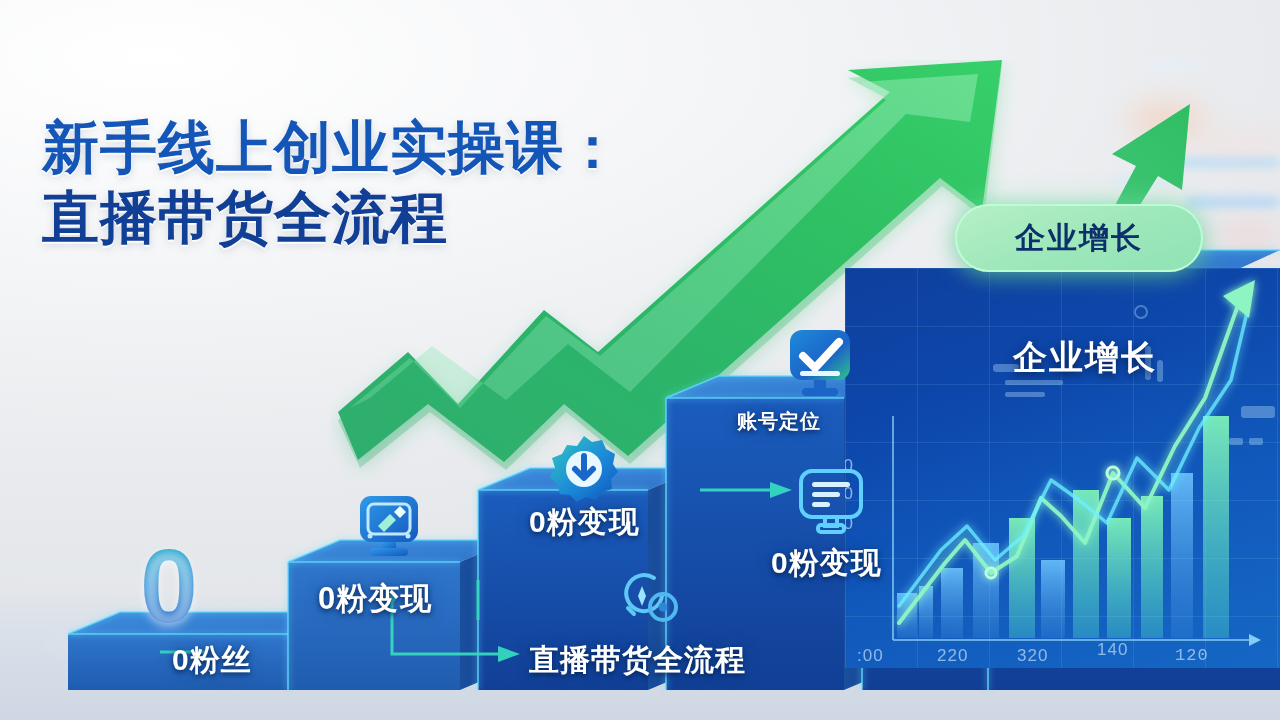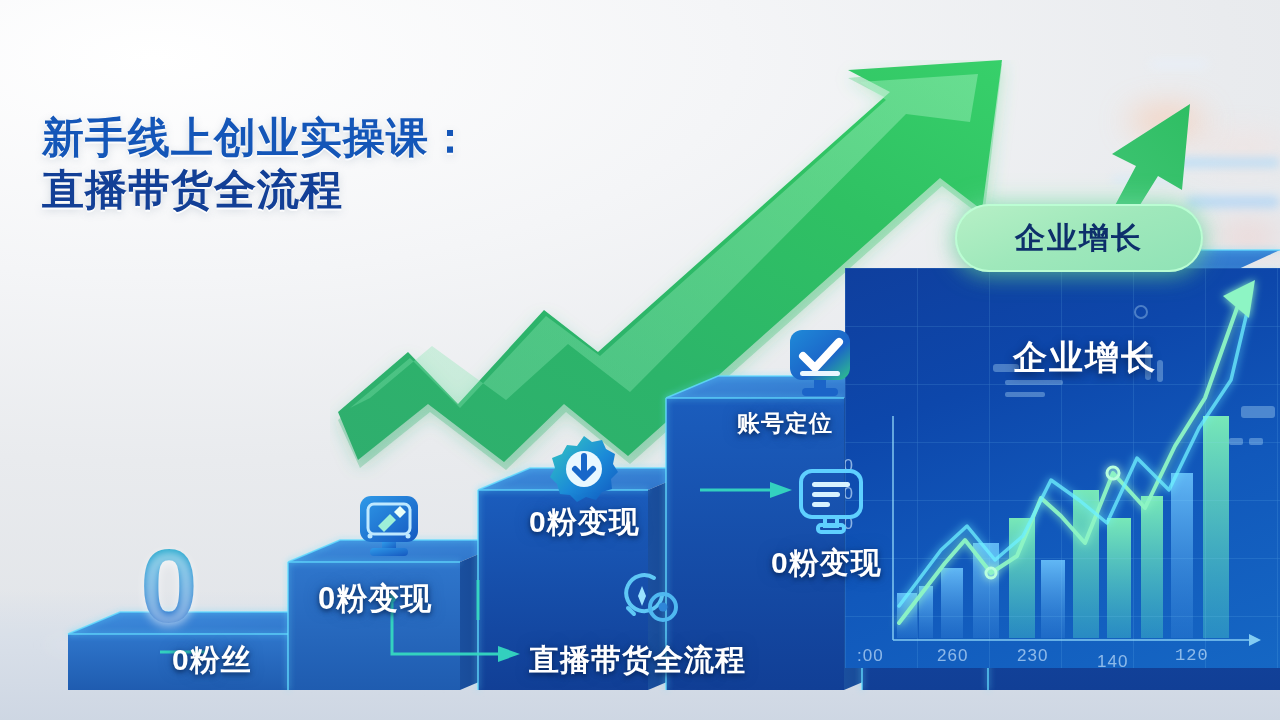--- a/index.html
+++ b/index.html
@@ -29,21 +29,21 @@
   
   .arrow-big{position:absolute;left:330px;top:60px;width:700px;height:420px;}
   .arrow-small{position:absolute;left:1040px;top:70px;width:180px;height:200px;}
 
   
   .stairs{position:absolute;left:0;top:0;width:1280px;height:720px;}
 
   
   .title{
     position:absolute;left:42px;top:112px;width:700px;
-    font-weight:bold;font-size:42px;line-height:1.23;letter-spacing:1px;
+    font-weight:bold;font-size:57px;line-height:1.23;letter-spacing:1px;
     text-shadow:0 2px 0 rgba(255,255,255,.85), 0 3px 9px rgba(120,140,160,.30);
   }
   .title .ln{display:block;white-space:nowrap;}
   .t-blue{color:#1456b8;}
   .t-navy{color:#123f96;}
   .t-grad{
     background:linear-gradient(96deg,#18a558 0%,#17a35f 22%,#1b8f8c 55%,#1763b4 82%,#15539f 100%);
     -webkit-background-clip:text;background-clip:text;color:transparent;
   }
 
@@ -318,23 +318,23 @@
         <rect x="404" y="170" width="14" height="7" rx="2"></rect>
       </g>
     </svg>
 
     
     <div class="axislbl blur-txt" style="left:-12px;top:188px;">90</div>
     <div class="axislbl blur-txt" style="left:-12px;top:216px;">30</div>
     <div class="axislbl blur-txt" style="left:-12px;top:246px;">30</div>
 
     <div class="axislbl blur-txt" style="left:12px;top:378px;">:00</div>
-    <div class="axislbl blur-txt" style="left:92px;top:378px;">260</div>
-    <div class="axislbl blur-txt" style="left:172px;top:378px;">230</div>
-    <div class="axislbl blur-txt" style="left:252px;top:384px;text-align:center;">140</div>
+    <div class="axislbl blur-txt" style="left:92px;top:378px;">220</div>
+    <div class="axislbl blur-txt" style="left:172px;top:378px;">320</div>
+    <div class="axislbl blur-txt" style="left:252px;top:372px;text-align:center;">140</div>
     <div class="axislbl blur-txt" style="left:330px;top:378px;font-family:Liberation Mono, monospace;">120</div>
   </div>
 
   <div class="panel-title">企业增长</div>
 
   <div class="pill">
     <span>企业增长</span>
   </div>
 
   <svg class="icon" style="left:356px;top:492px;width:66px;height:72px;" viewBox="0 0 66 72">
@@ -402,21 +402,21 @@
     <rect x="29" y="51" width="12" height="9" fill="none" stroke="#5fd0ff" stroke-width="4"></rect>
     <rect x="22" y="59" width="26" height="7" rx="3" fill="none" stroke="#5fd0ff" stroke-width="4"></rect>
   </svg>
 
   <div class="bigzero">0</div>
 
   <div class="slabel" style="left:130px;top:640px;font-size:30px;margin-left:42px;">0粉丝</div>
   <div class="slabel" style="left:318px;top:578px;font-size:31px;">0粉变现</div>
   <div class="slabel" style="left:529px;top:502px;font-size:30px;">0粉变现</div>
   <div class="slabel" style="left:529px;top:640px;font-size:30px;">直播带货全流程</div>
-  <div class="slabel" style="left:737px;top:408px;font-size:23px;">账号定位</div>
+  <div class="slabel" style="left:737px;top:408px;font-size:20px;">账号定位</div>
   <div class="slabel" style="left:771px;top:543px;font-size:30px;">0粉变现</div>
   <div class="slabel" style="left:136px;top:644px;font-size:30px;opacity:0;">0粉丝</div>
 
   <div class="title">
     <span class="ln t-blue">新手线上创业实操课：</span>
     <span class="ln t-navy">直播带货全流程</span>
   </div>
 
 </div>
 

